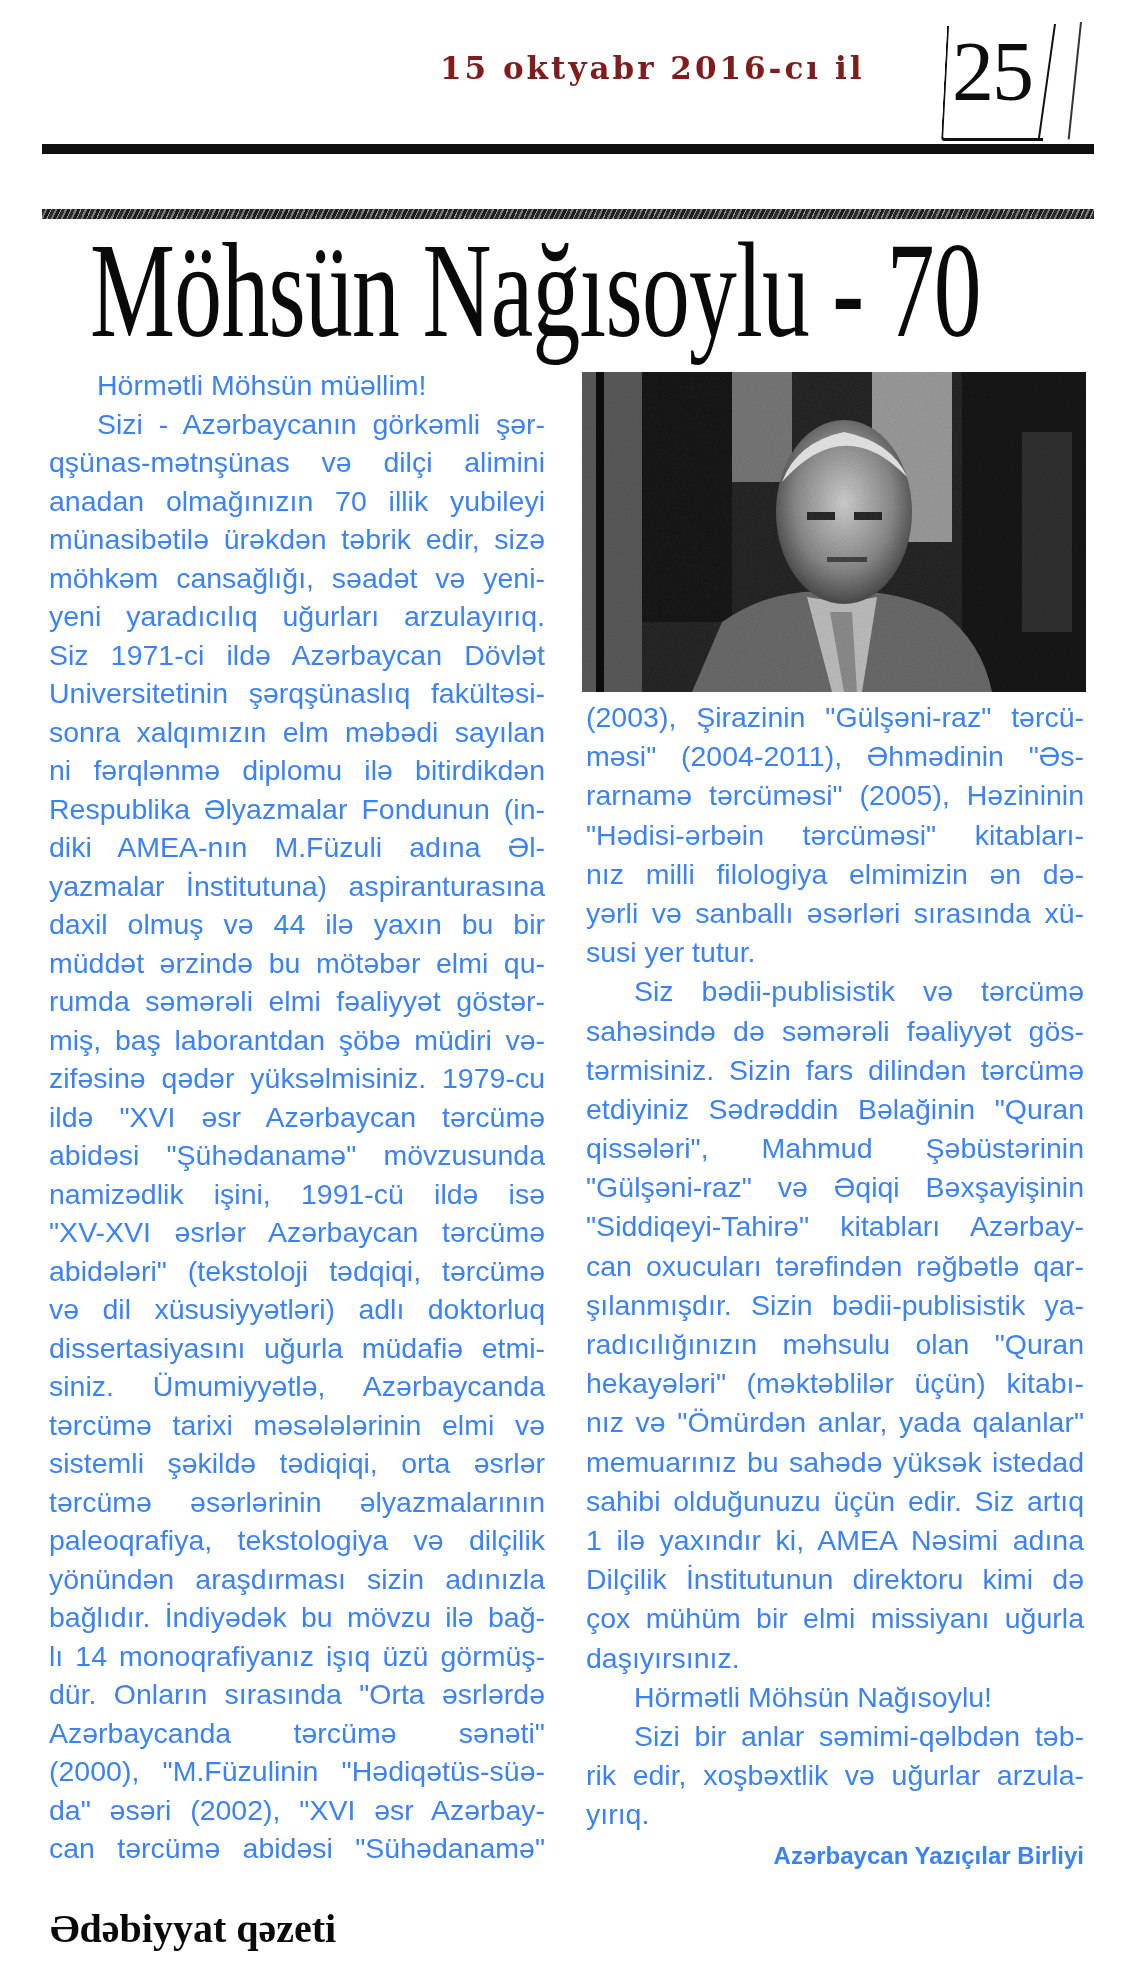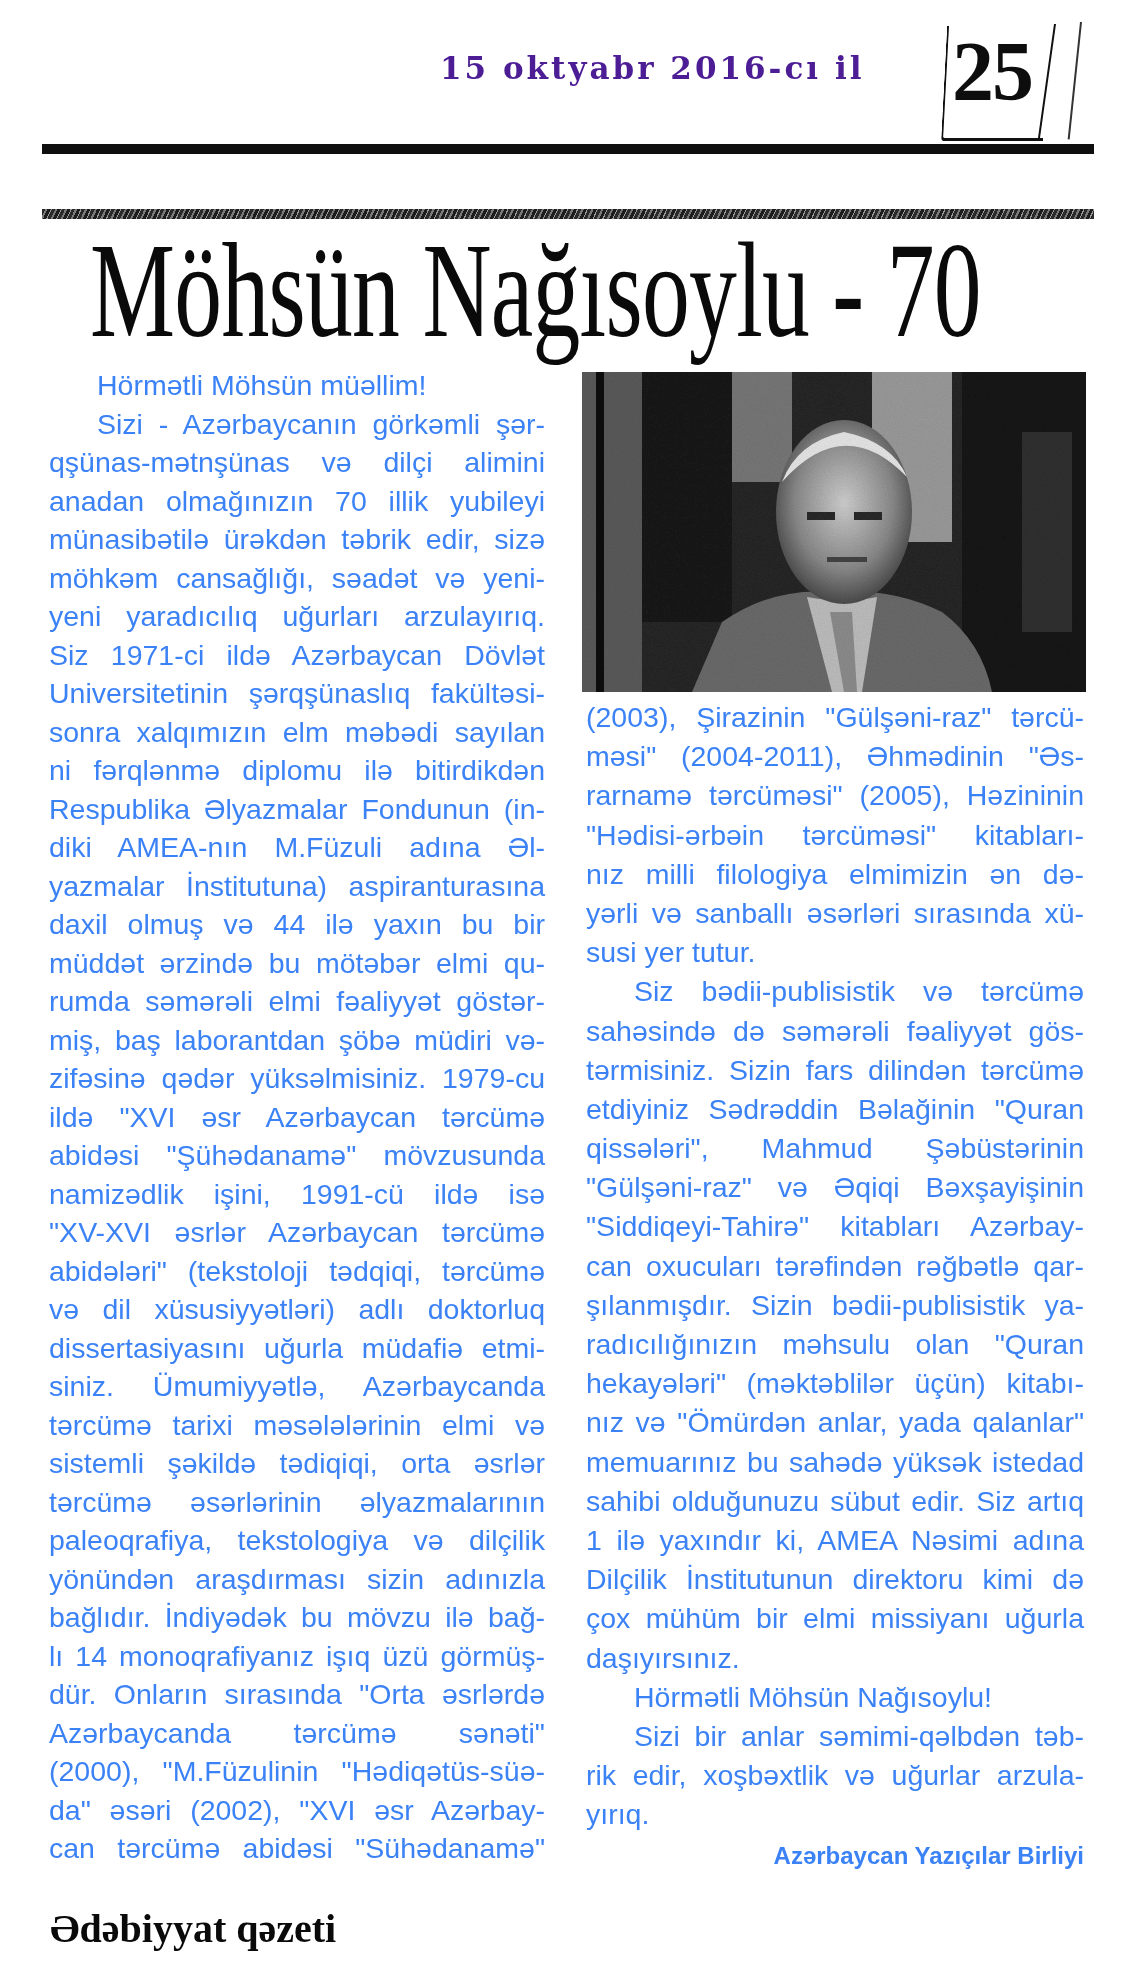--- a/index.html
+++ b/index.html
@@ -1,22 +1,22 @@
 <!DOCTYPE html>
 <html><head>
 <meta charset="utf-8">
 <style>
   html, body { margin:0; padding:0; background:#ffffff; }
   body { width:1123px; height:1983px; position:relative; overflow:hidden; color:#141414; font-family:"Liberation Serif", serif; }
   .abs { position:absolute; }
-  .date { left:440px; top:50px; font-family:"DejaVu Serif", serif; font-weight:bold; font-size:31px; letter-spacing:3px; white-space:nowrap; color:#4c1d95; }
+  .date { left:440px; top:50px; font-family:"DejaVu Serif", serif; font-weight:bold; font-size:31px; letter-spacing:3px; white-space:nowrap; color:#7f1d1d; }
   .pagebox { left:944px; top:26px; width:100px; height:112px; border-left:2px solid #111; border-bottom:3px solid #111; border-bottom-left-radius:4px; transform:skewX(-3deg); }
   .pagebox-edge1 { left:1046px; top:24px; width:2px; height:114px; background:#111; transform:skewX(-8deg); }
   .pagebox-edge2 { left:1080px; top:22px; width:2px; height:118px; background:#333; transform:rotate(6deg); transform-origin:top; }
-  .pagenum { left:952px; top:30px; font-family:"Liberation Serif", serif; font-weight:bold; font-size:84px; line-height:84px; letter-spacing:-2px; color:#0d0d0d; }
+  .pagenum { left:952px; top:30px; font-family:"Liberation Serif", serif; font-weight:normal; font-size:84px; line-height:84px; letter-spacing:-2px; color:#0d0d0d; }
   .rule1 { left:42px; top:144px; width:1052px; height:10px; background:#0f0f0f; }
   .rule2 { left:42px; top:209px; width:1052px; height:10px;
            background: repeating-linear-gradient(115deg,#2a2a2a 0 3px,#7a7a7a 3px 5px,#1c1c1c 5px 8px,#9a9a9a 8px 9px); }
   .title { left:90px; top:215px; font-family:"Liberation Serif", serif; font-size:136px; line-height:150px; white-space:nowrap; transform:scaleX(0.703); transform-origin:left top; color:#0a0a0a; letter-spacing:-1px; }
   .col { position:absolute; font-family:Liberation Sans, sans-serif; font-size:28.5px; color:#3b82f6; }
   .col .ln { display:block; height:38.5px; line-height:38.5px; text-align:justify; text-align-last:justify; white-space:nowrap; overflow:visible; }
   .col .ln.last { text-align-last:left; }
   .col .ln.ind { padding-left:48px; }
   .left-col { left:49px; top:366px; width:496px; }
   .right-col { left:586px; top:698px; width:498px; }
@@ -133,21 +133,21 @@
     <span class="ln">etdiyiniz Sədrəddin Bəlağinin "Quran</span>
     <span class="ln">qissələri", Mahmud Şəbüstərinin</span>
     <span class="ln">"Gülşəni-raz" və Əqiqi Bəxşayişinin</span>
     <span class="ln">"Siddiqeyi-Tahirə" kitabları Azərbay-</span>
     <span class="ln">can oxucuları tərəfindən rəğbətlə qar-</span>
     <span class="ln">şılanmışdır. Sizin bədii-publisistik ya-</span>
     <span class="ln">radıcılığınızın məhsulu olan "Quran</span>
     <span class="ln">hekayələri" (məktəblilər üçün) kitabı-</span>
     <span class="ln">nız və "Ömürdən anlar, yada qalanlar"</span>
     <span class="ln">memuarınız bu sahədə yüksək istedad</span>
-    <span class="ln">sahibi olduğunuzu sübut edir. Siz artıq</span>
+    <span class="ln">sahibi olduğunuzu üçün edir. Siz artıq</span>
     <span class="ln">1 ilə yaxındır ki, AMEA Nəsimi adına</span>
     <span class="ln">Dilçilik İnstitutunun direktoru kimi də</span>
     <span class="ln">çox mühüm bir elmi missiyanı uğurla</span>
     <span class="ln last">daşıyırsınız.</span>
     <span class="ln ind last">Hörmətli Möhsün Nağısoylu!</span>
     <span class="ln ind">Sizi bir anlar səmimi-qəlbdən təb-</span>
     <span class="ln">rik edir, xoşbəxtlik və uğurlar arzula-</span>
     <span class="ln last">yırıq.</span>
     <span class="sig">Azərbaycan Yazıçılar Birliyi</span>
   </div>

